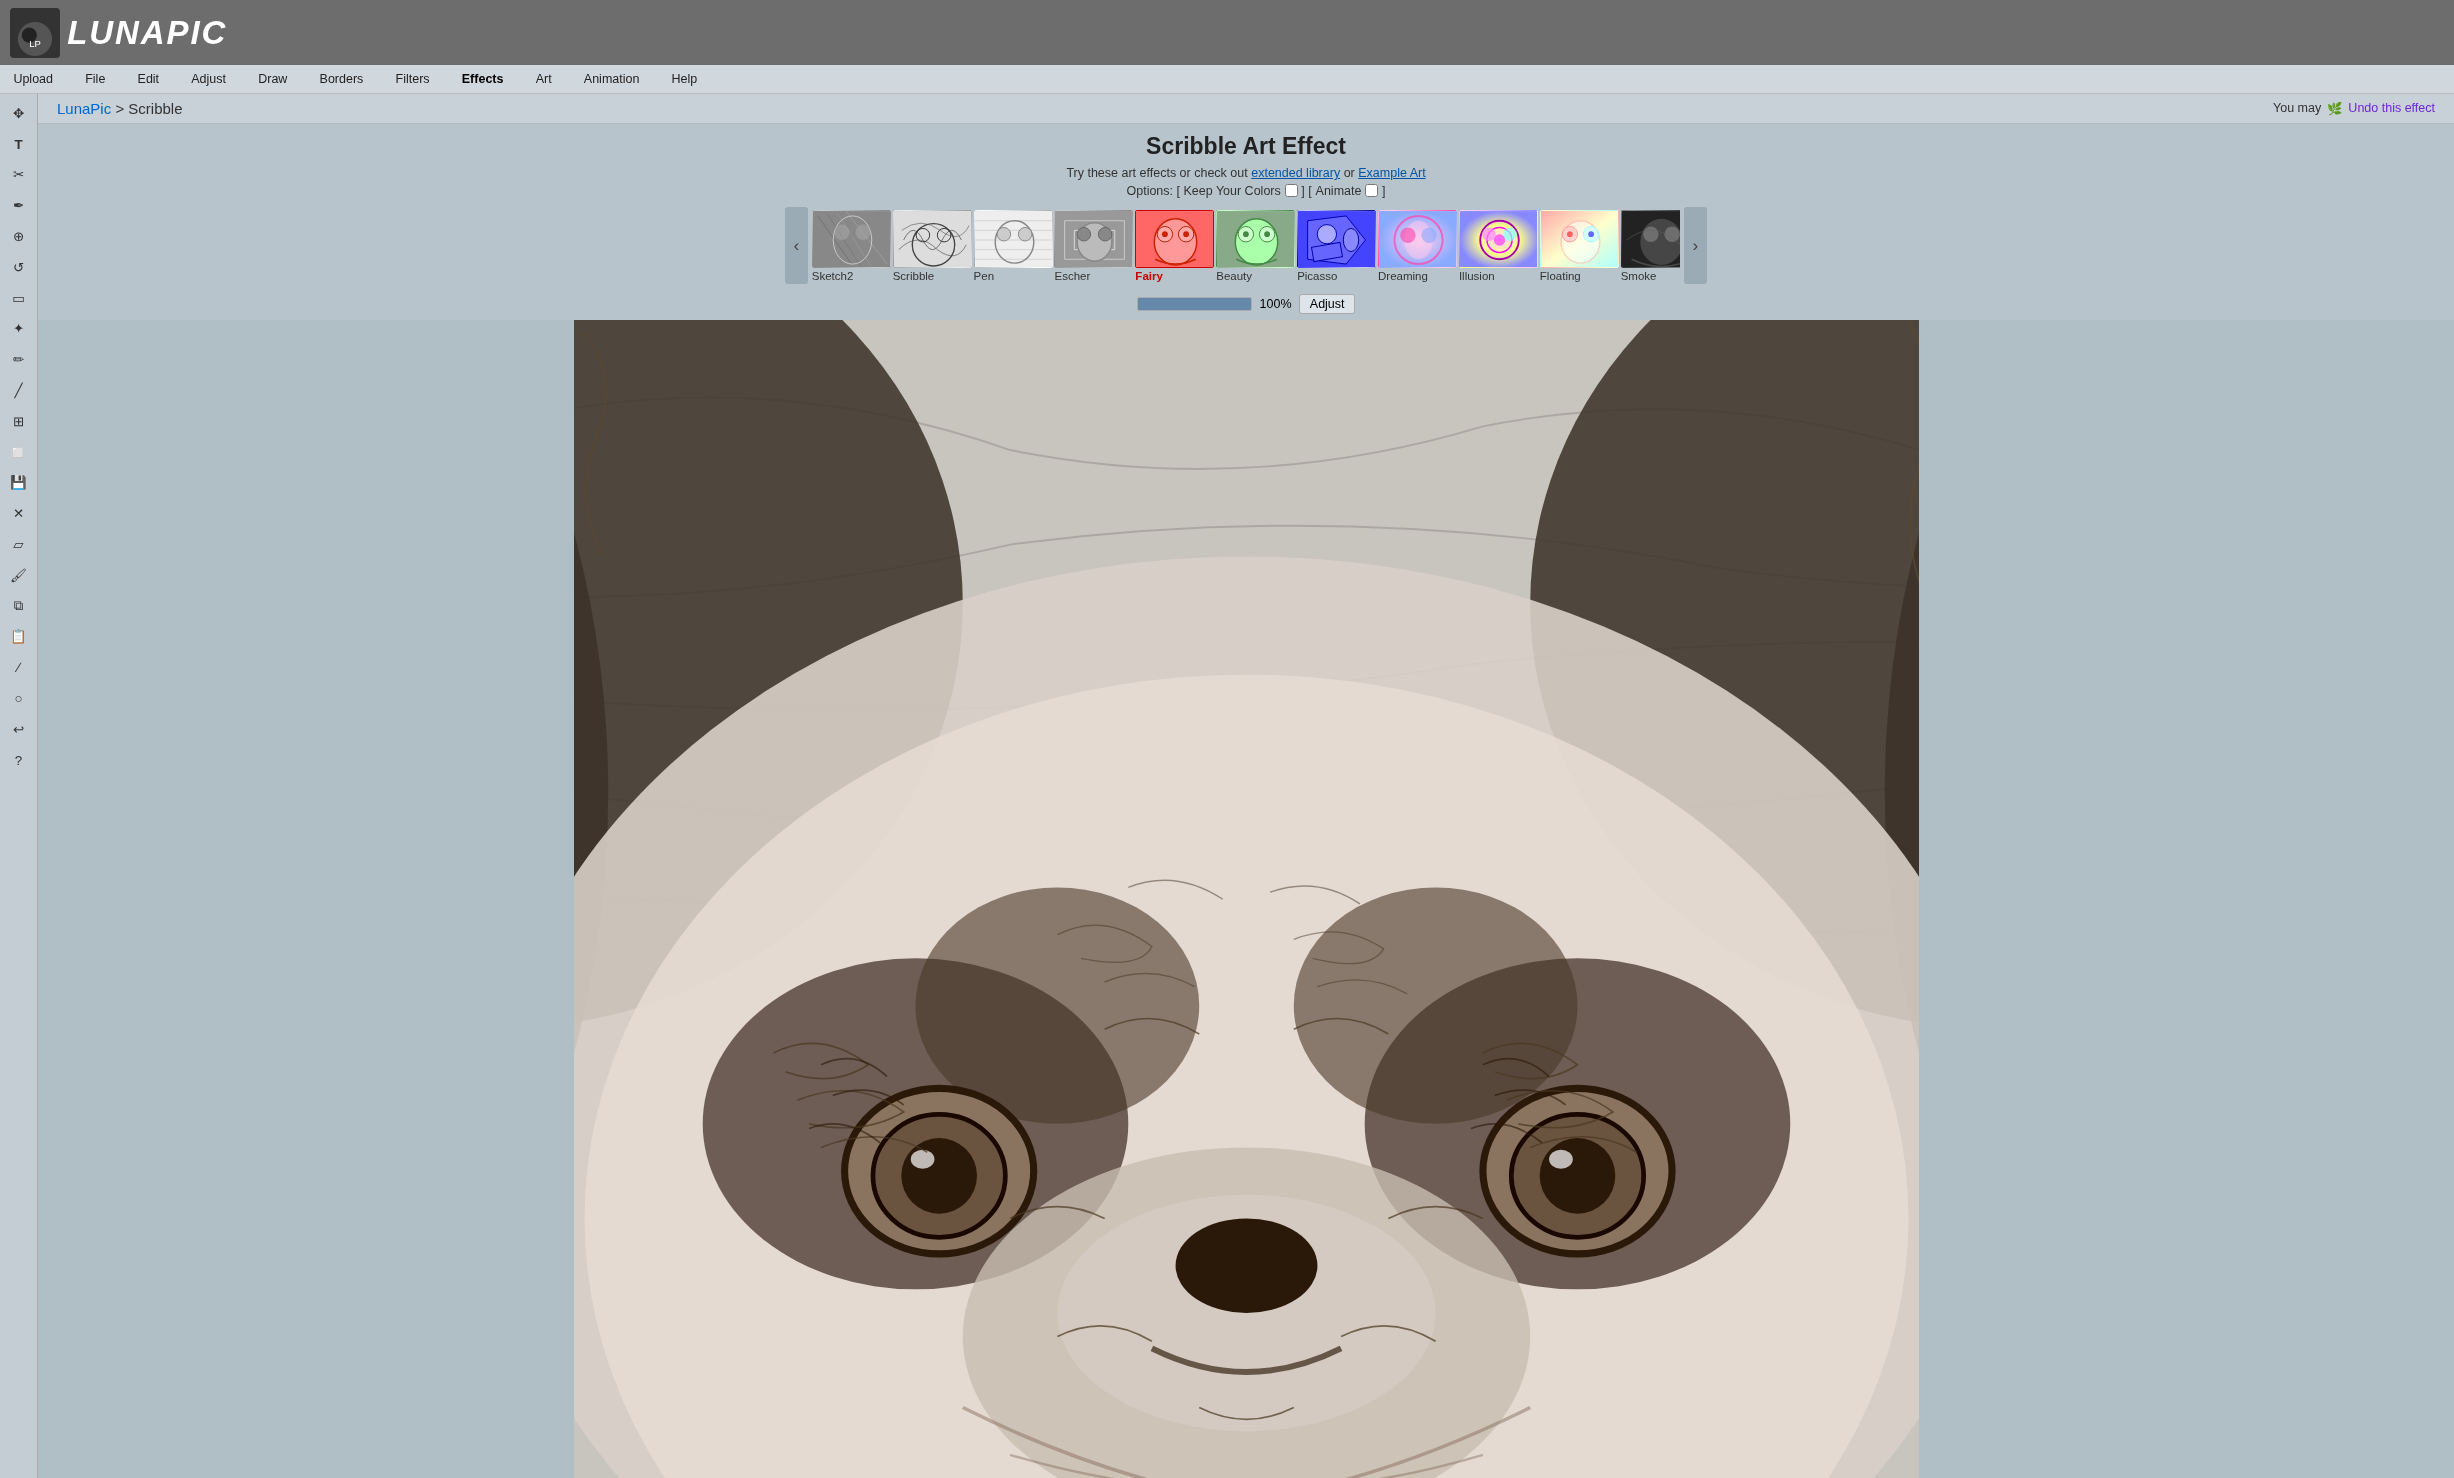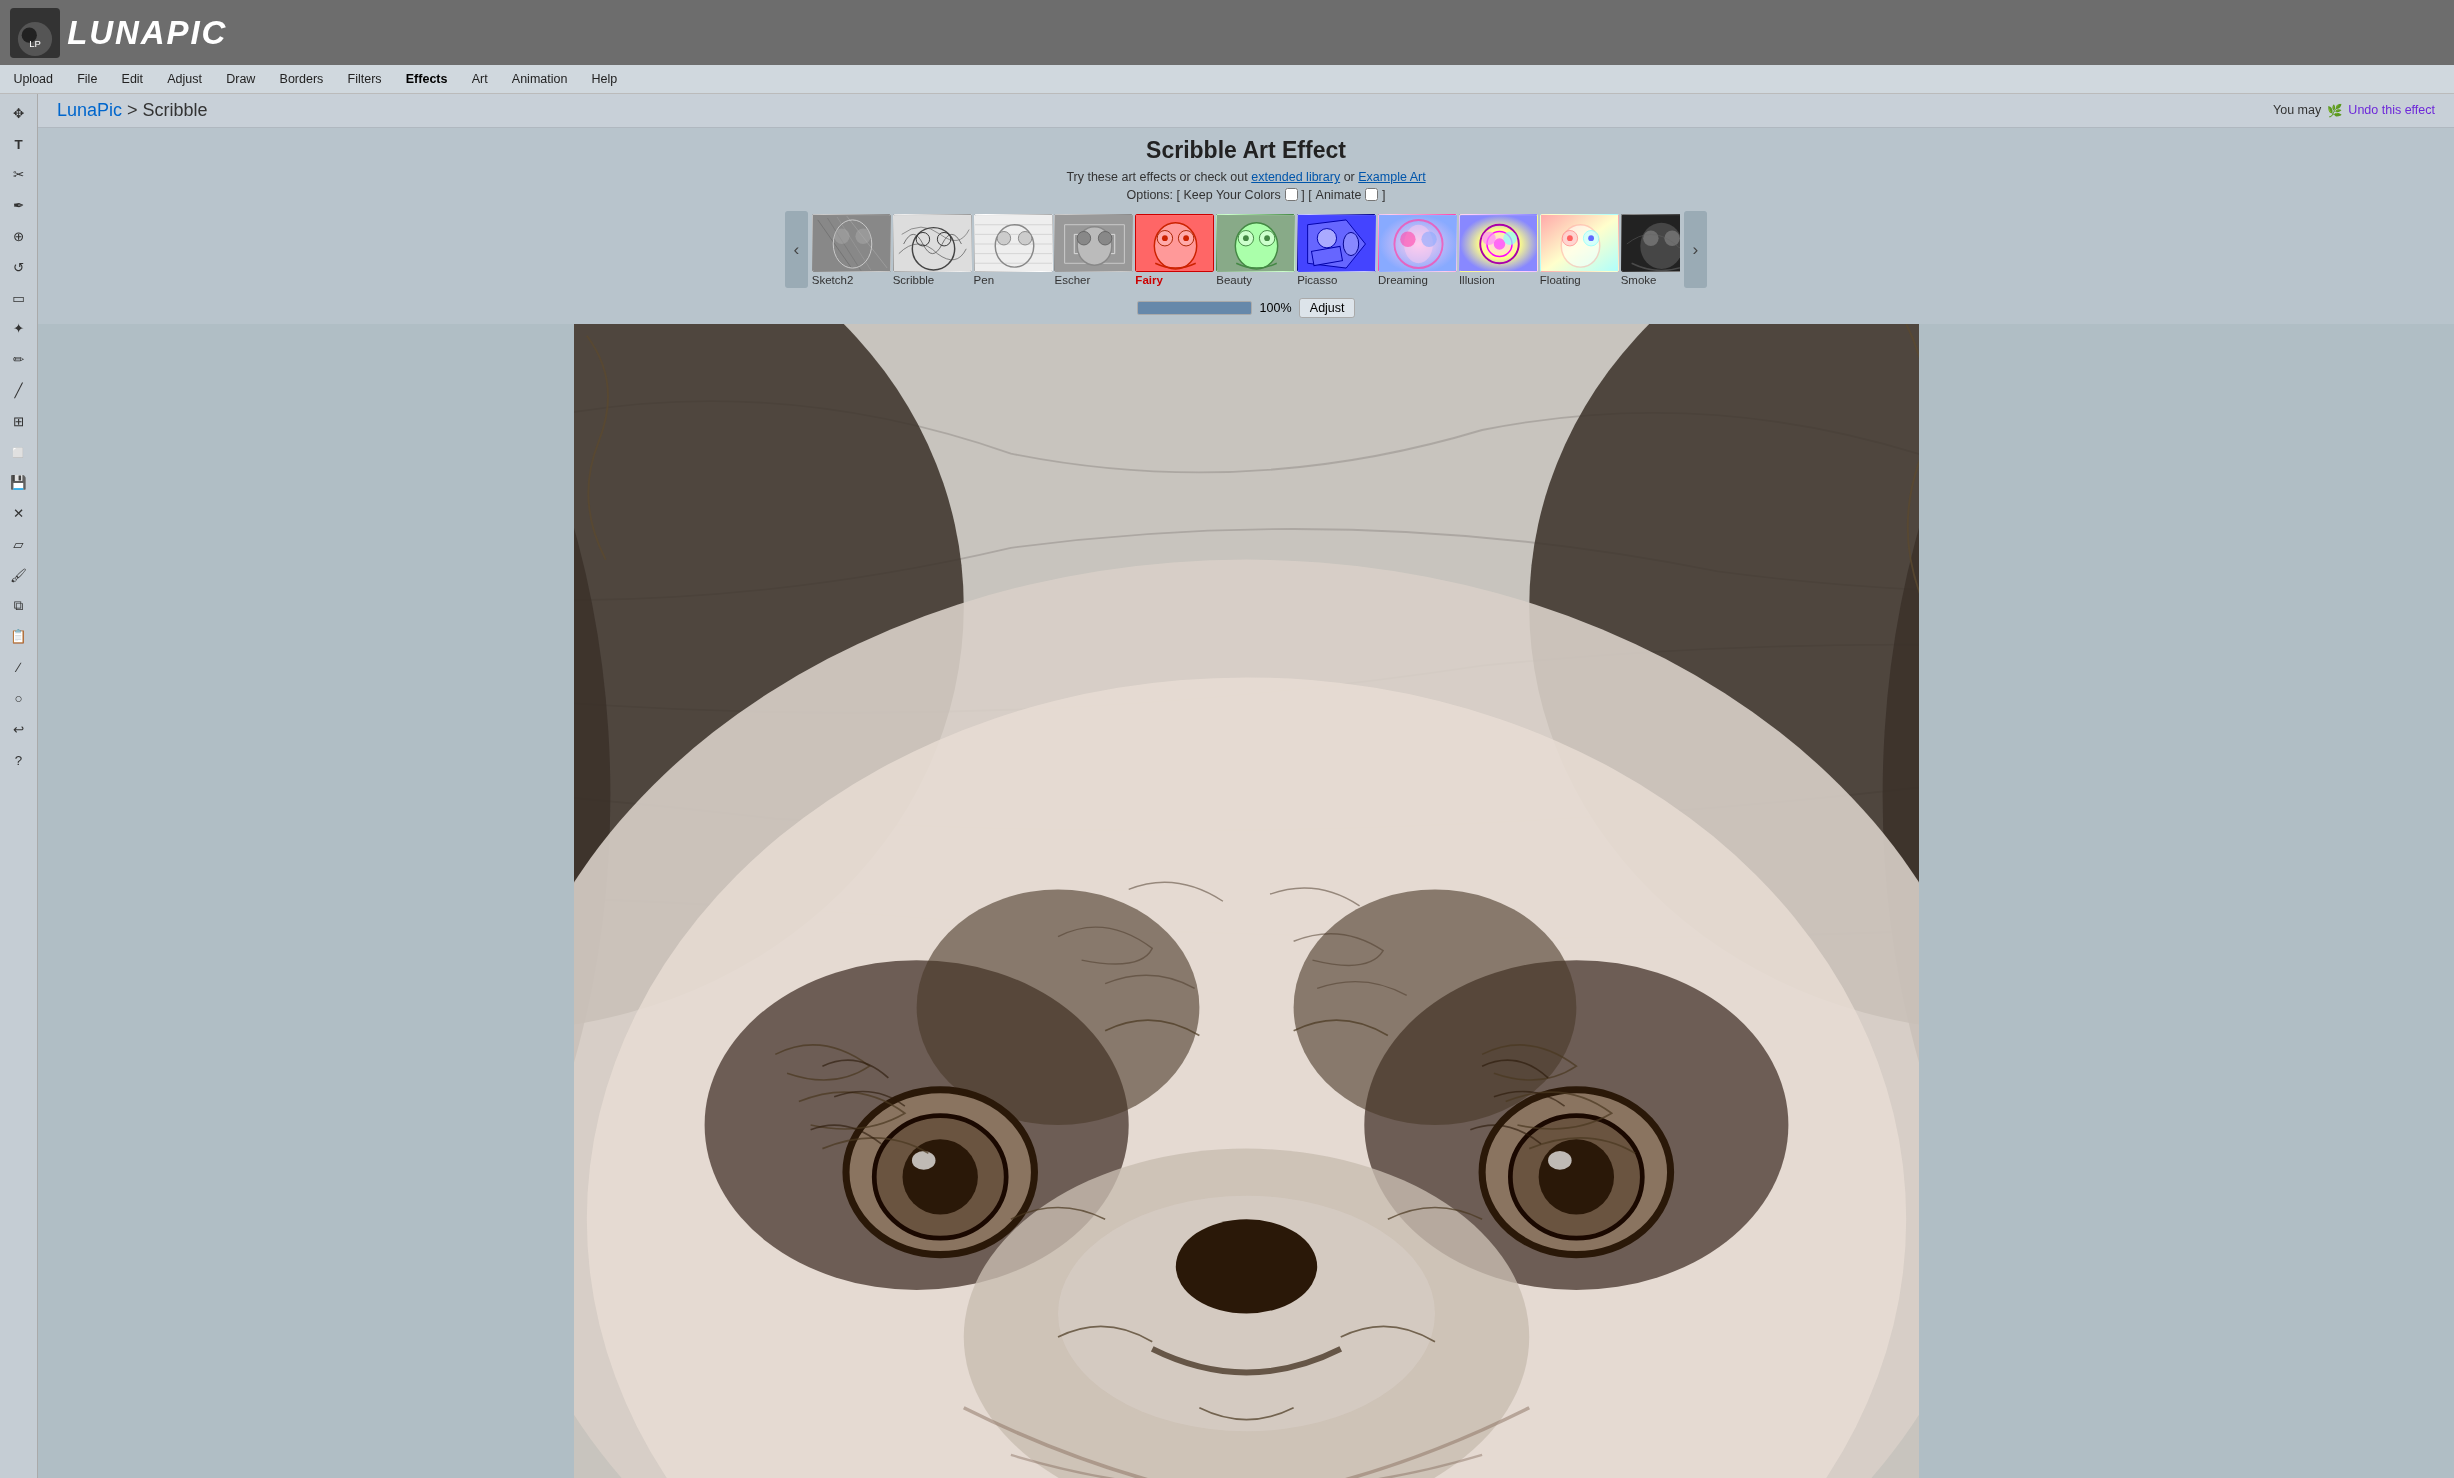--- a/index.html
+++ b/index.html
@@ -36,21 +36,21 @@
     }
 
     
     #menu-bar {
       background: #d0d8de;
       height: 29px;
       display: flex;
       align-items: center;
       padding: 0 3.8px;
       border-bottom: 1px solid #bbb;
-      gap: 5px;
+      gap: 13px;
     }
     .menu-item {
       padding: 2.9px 9.6px;
       cursor: pointer;
       font-size: 12.5px;
       color: #222;
       border-radius: 2.9px;
     }
     .menu-item.active { color: #000; font-weight: bold; }
 
@@ -96,21 +96,21 @@
     #info-bar {
       background: #c8d0d8;
       padding: 5.8px 19px;
       display: flex;
       align-items: center;
       gap: 9.6px;
       border-bottom: 1px solid #b0b8c0;
     }
     #breadcrumb {
       color: #333;
-      font-size: 18px;
+      font-size: 15px;
     }
     #breadcrumb a { color: #0066cc; text-decoration: none; }
     #undo-section {
       margin-left: auto;
       display: flex;
       align-items: center;
       gap: 5.8px;
       font-size: 12.5px;
       color: #333;
     }

